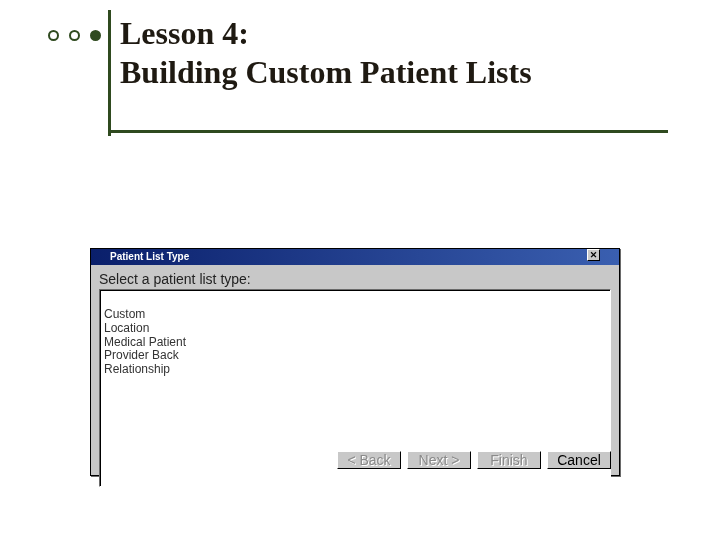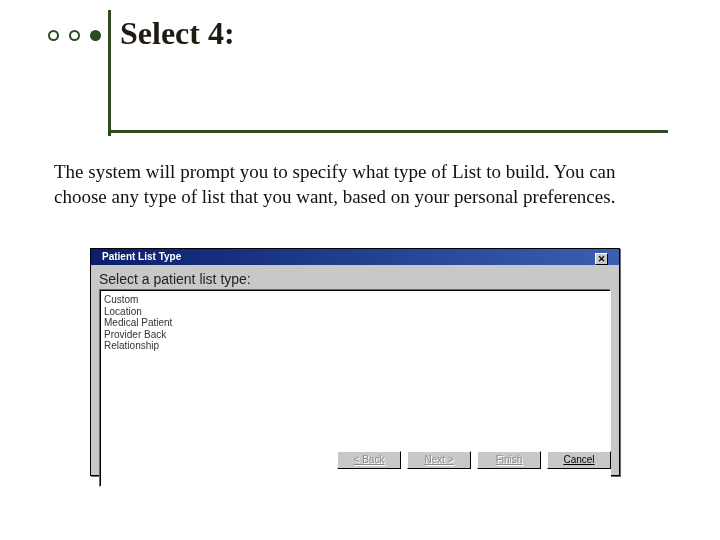--- a/index.html
+++ b/index.html
@@ -91,26 +91,26 @@
     font-size: 10px;
     color: #000;
     box-sizing: border-box;
   }
   .dlg-title {
     background: #0a1f6b;
     background: linear-gradient(to right, #0a1f6b, #3a5fb0);
     color: #fff;
     height: 16px;
     line-height: 16px;
-    padding: 0 11px;
+    padding: 0 19px;
     font-weight: bold;
     font-size: 10px;
     display: flex;
     justify-content: space-between;
-    align-items: flex-end;
+    align-items: flex-start;
   }
   .dlg-close {
     width: 13px;
     height: 12px;
     background: #c8c8c8;
     border-top: 1px solid #fff;
     border-left: 1px solid #fff;
     border-right: 1px solid #000;
     border-bottom: 1px solid #000;
     color: #000;
@@ -136,22 +136,22 @@
   .listbox {
     background: #fff;
     border-top: 1px solid #6a6a6a;
     border-left: 1px solid #6a6a6a;
     border-right: 1px solid #fff;
     border-bottom: 1px solid #fff;
     box-shadow: inset 1px 1px 0 #000;
     width: 100%;
     height: 198px;
     box-sizing: border-box;
-    padding: 4px 4px;
-    font-size: 10px;
+    padding: 18px 4px;
+    font-size: 12px;
     line-height: 1.15;
     color: #333;
     overflow: hidden;
   }
   .listbox div {
     white-space: nowrap;
   }
   .button-row {
     position: absolute;
     right: 8px;
@@ -160,25 +160,24 @@
     gap: 6px;
   }
   .win-btn {
     width: 64px;
     height: 18px;
     background: #c8c8c8;
     border-top: 1px solid #fff;
     border-left: 1px solid #fff;
     border-right: 1px solid #000;
     border-bottom: 1px solid #000;
-    font-size: 10px;
+    font-size: 14px;
     text-align: center;
     line-height: 16px;
     box-sizing: border-box;
-    text-decoration: underline;
   }
   .win-btn.disabled {
     color: #8a8a8a;
     text-shadow: 1px 1px 0 #fff;
   }
 </style>
 </head>
 <body>
 
 <div class="slide">
@@ -186,24 +185,24 @@
   <div class="bullets">
     <span class="bullet"></span>
     <span class="bullet"></span>
     <span class="bullet filled"></span>
   </div>
 
   <div class="vline"></div>
   <div class="hline"></div>
 
   <div class="title-block">
-    <div class="title-line">Select 4:</div>
+    <div class="title-line">Lesson 4:</div>
+    <div class="subtitle-line">Building Custom Patient Lists</div>
   </div>
 
-  <div class="body-text">The system will prompt you to specify what type of List to build. You can choose any type of list that you want, based on your personal preferences.</div>
 
   <div class="dialog">
     <div class="dlg-title">
       <span>Patient List Type</span>
       <span class="dlg-close">✕</span>
     </div>
     <div class="dlg-body">
       <div class="prompt">Select a patient list type:</div>
       <div class="listbox">
         <div>Custom</div>

